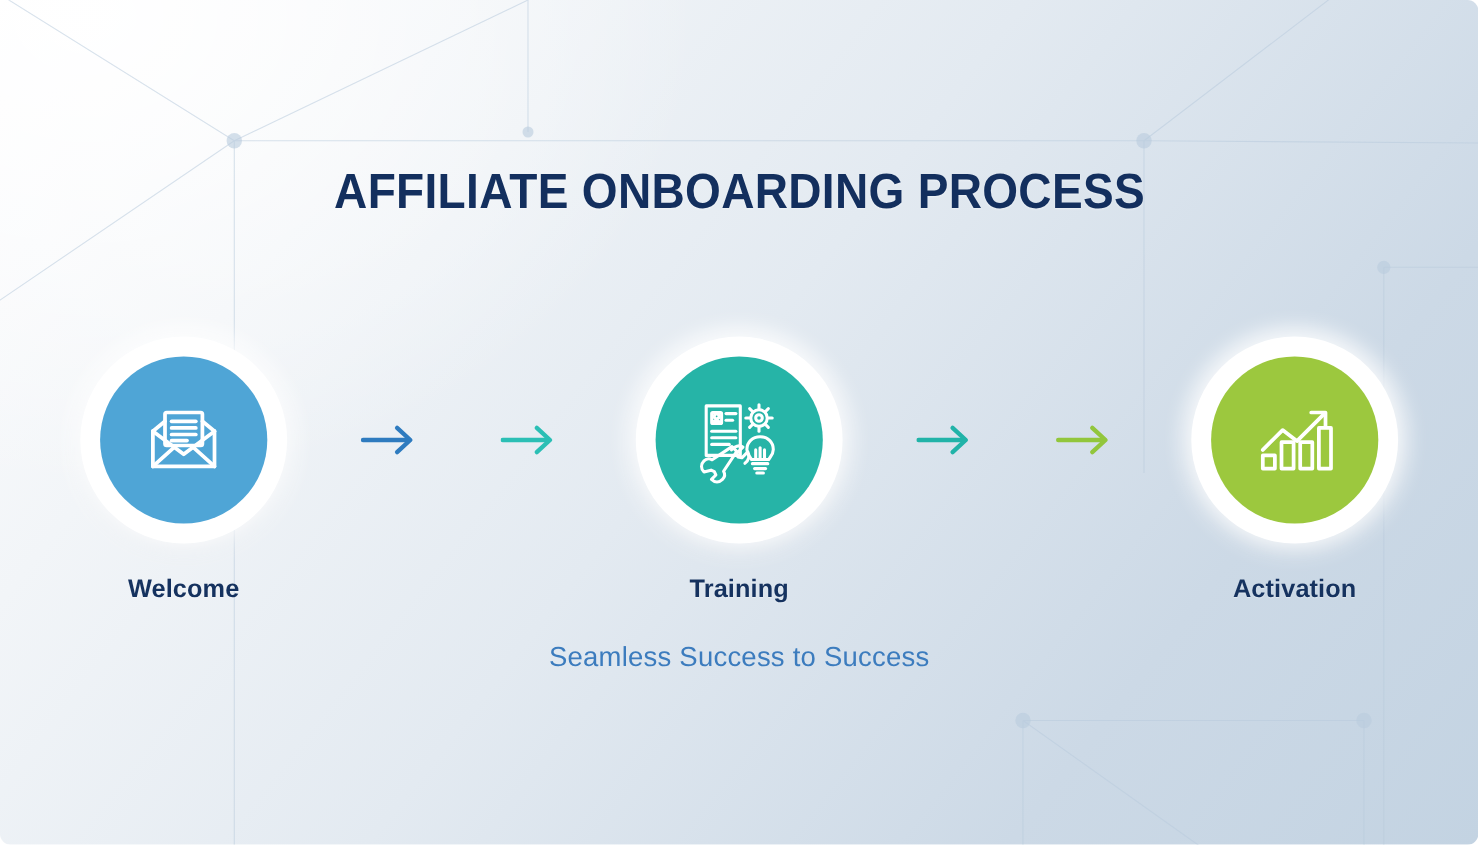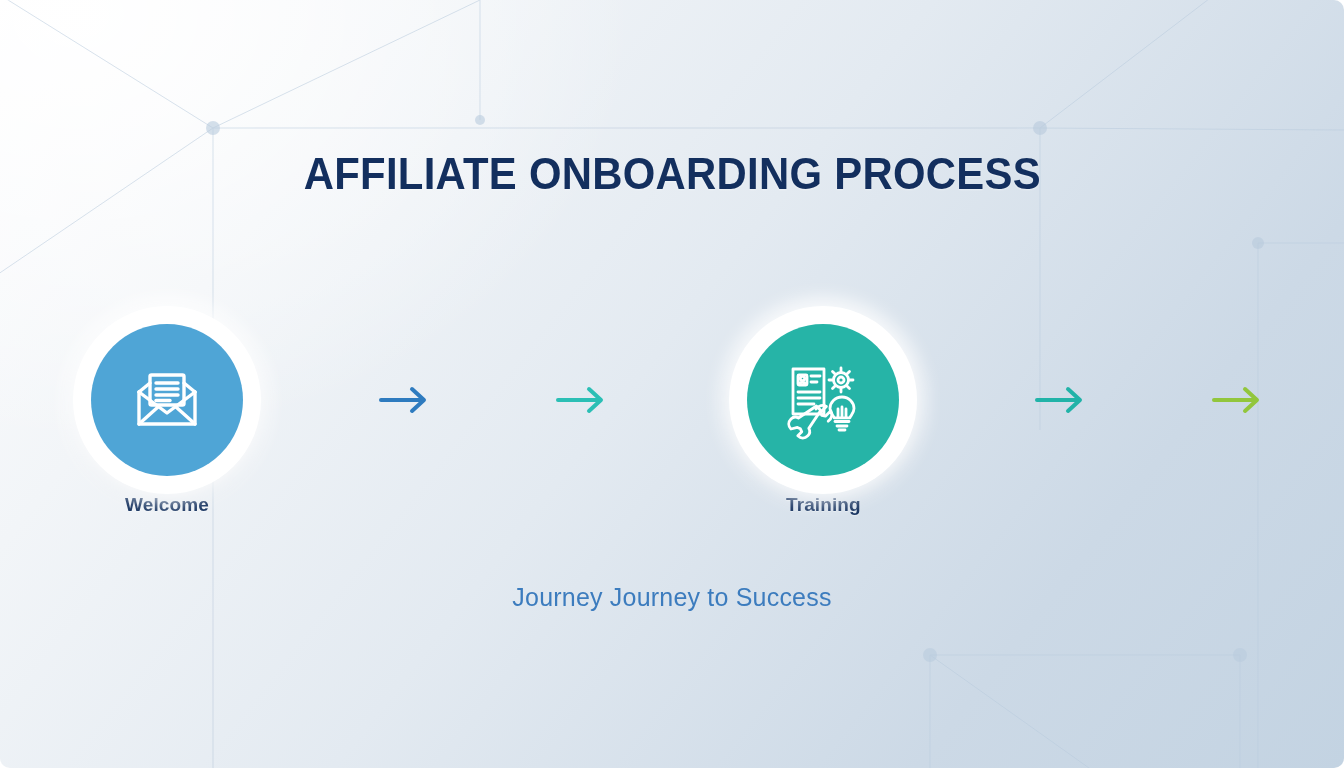--- a/index.html
+++ b/index.html
@@ -80,21 +80,22 @@
     width:152px; height:152px;
     border-radius:50%;
     display:flex;
     align-items:center;
     justify-content:center;
   }
 
   .disc svg { display:block; }
 
   .step-label {
-    font-size:19px;
+    margin-top:28px;
+    font-size:23px;
     font-weight:bold;
     color:#15325F;
     letter-spacing:0.1px;
     white-space:nowrap;
     text-shadow:0 1px 1px rgba(255,255,255,0.4);
   }
 
   
   .arrow {
     flex:0 0 auto;
@@ -250,20 +251,38 @@
     </div>
 
 
     <div class="arrow">
       <svg width="56" height="30" viewBox="0 0 56 30" fill="none" stroke="#92C63C" stroke-width="4" stroke-linecap="round" stroke-linejoin="round">
         <line x1="2" y1="15" x2="44" y2="15"></line>
         <polyline points="33,4 45,15 33,26"></polyline>
       </svg>
     </div>
 
+    <div class="step">
+      <div class="ring">
+        <div class="disc" style="background:#9CC83E;">
+          <svg width="84" height="84" viewBox="0 0 84 84" fill="none" stroke="#ffffff" stroke-width="3.4" stroke-linecap="round" stroke-linejoin="round">
+
+            <rect x="13" y="56" width="11" height="12"></rect>
+            <rect x="30" y="44" width="11" height="24"></rect>
+            <rect x="47" y="44" width="11" height="24"></rect>
+            <rect x="64" y="31" width="11" height="37"></rect>
+
+            <polyline points="13,51 31,33 44,43 69,18"></polyline>
+
+            <polyline points="57,17 70,17 70,30"></polyline>
+          </svg>
+        </div>
+      </div>
+      <div class="step-label">Activation</div>
+    </div>
 
   </div>
 
   <div class="subtitle-wrap">
-    <div class="subtitle">Journey Journey to Success</div>
+    <div class="subtitle">Seamless Success to Success</div>
   </div>
 
 </div>
 
 </body></html>

